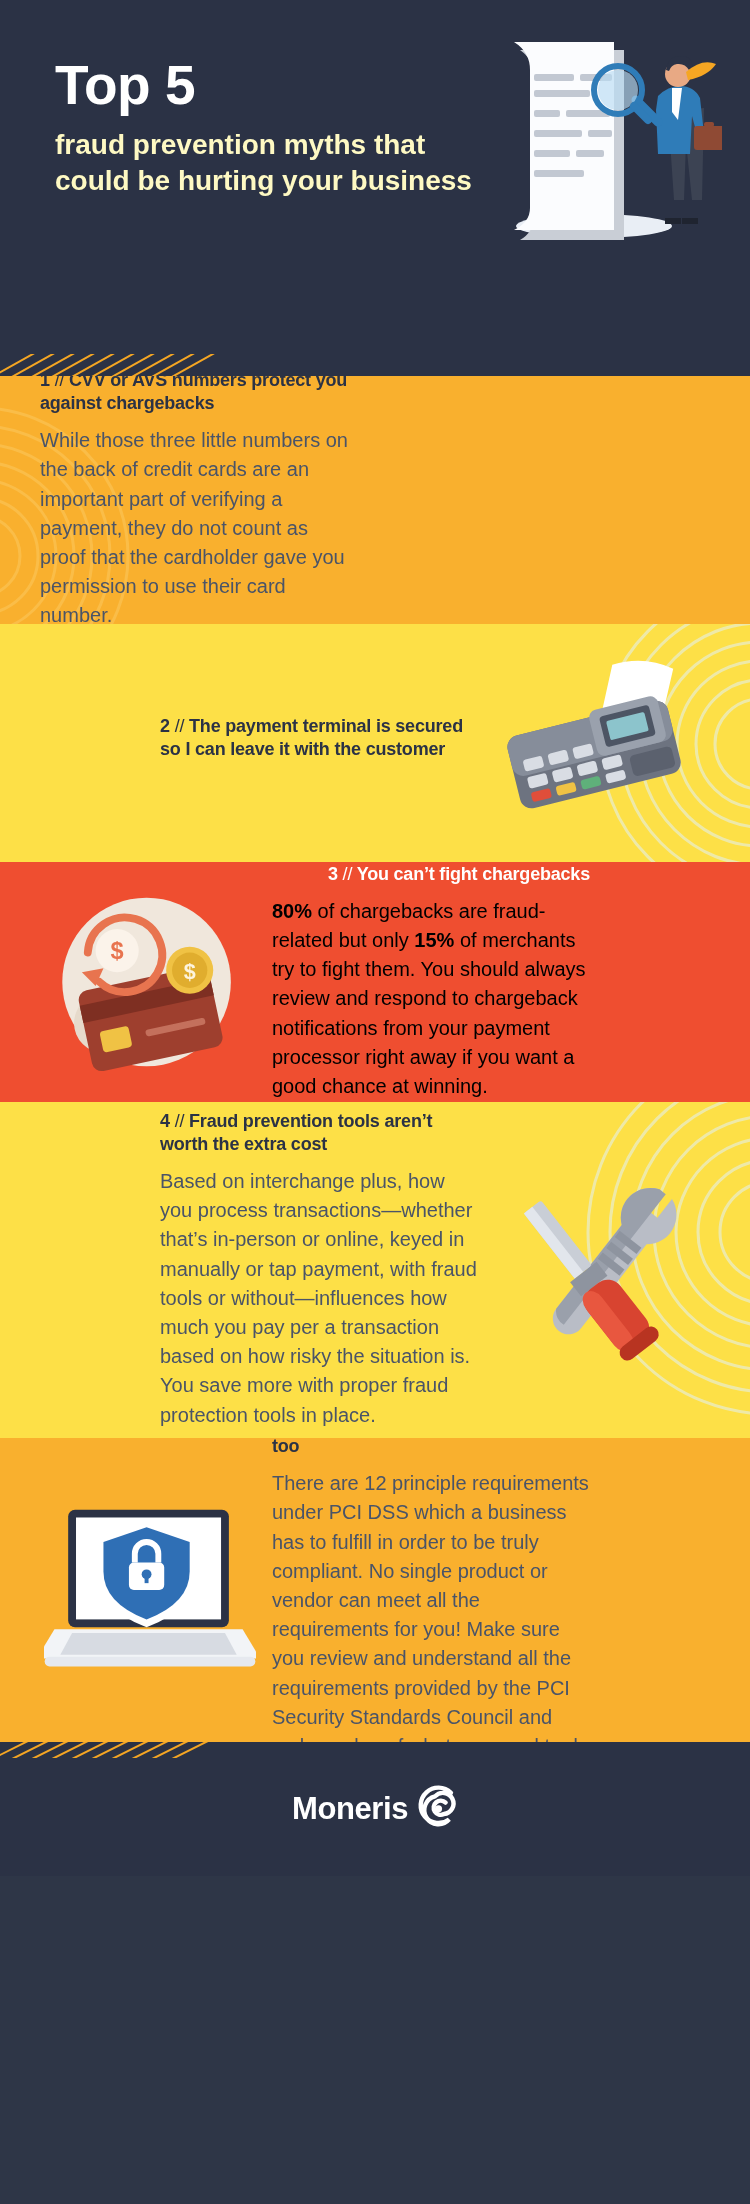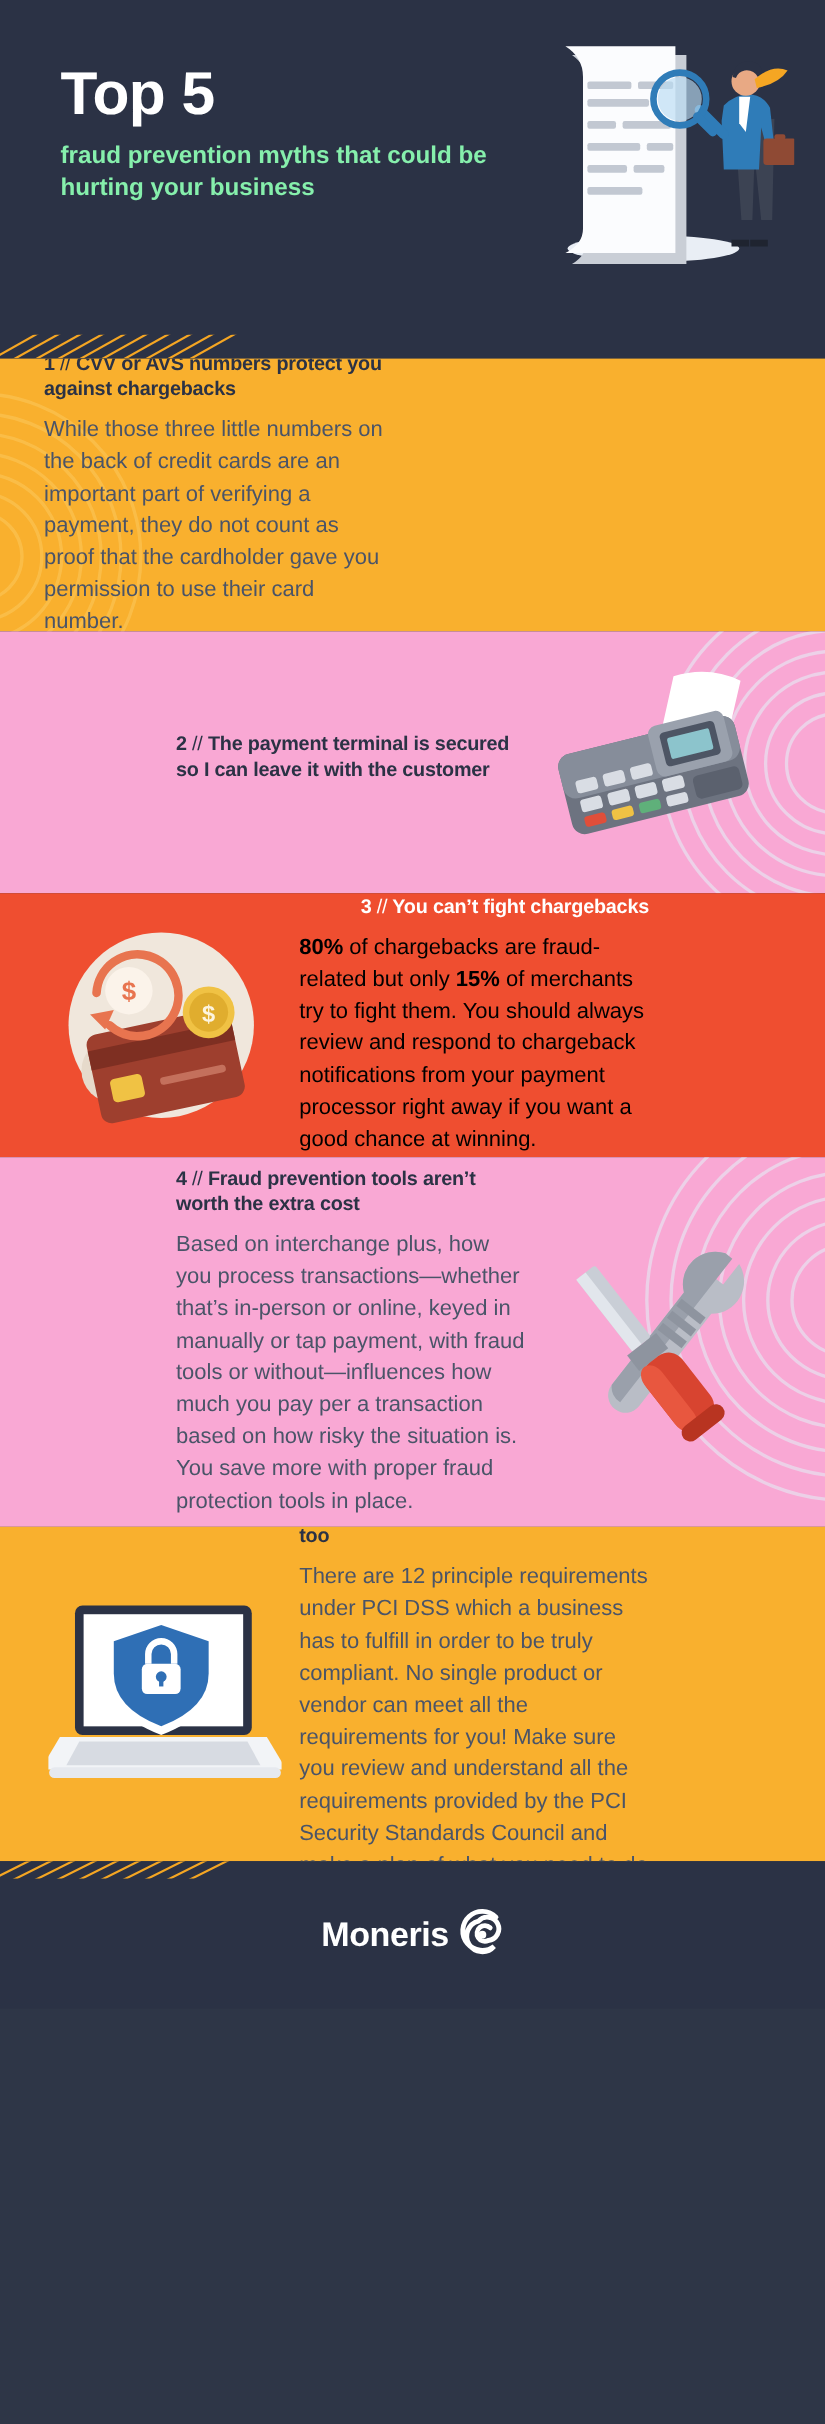--- a/index.html
+++ b/index.html
@@ -12,41 +12,41 @@
     position: relative;
     width: 750px;
     height: 2204px;
     overflow: hidden;
     background: #2e3647;
   }
 
   
   .header {
     position: relative;
-    height: 326px;
+    height: 376px;
     background: #2b3245;
     overflow: hidden;
   }
   .header-title {
     position: absolute;
     left: 55px;
     top: 58px;
     width: 420px;
   }
   .header-title .t1 {
     color: #ffffff;
     font-size: 55px;
     font-weight: 700;
     letter-spacing: -0.5px;
     line-height: 1.0;
     display: block;
   }
   .header-title .t2 {
-    color: #86efac;
-    font-size: 22px;
+    color: #fef9c3;
+    font-size: 28px;
     font-weight: 700;
     line-height: 1.3;
     display: block;
     margin-top: 14px;
   }
   .header-art {
     position: absolute;
     right: 28px;
     top: 28px;
     width: 250px;
@@ -60,21 +60,21 @@
     height: 22px;
     overflow: hidden;
   }
 
   
   .section {
     position: relative;
     overflow: hidden;
   }
   .sec-yellow  { background: #f9b02e; }
-  .sec-blue    { background: #f9a8d4; }
+  .sec-blue    { background: #fde047; }
   .sec-red     { background: #ef4e30; }
 
   .rings {
     position: absolute;
     pointer-events: none;
     opacity: 0.55;
   }
 
   .sec-inner {
     position: relative;

